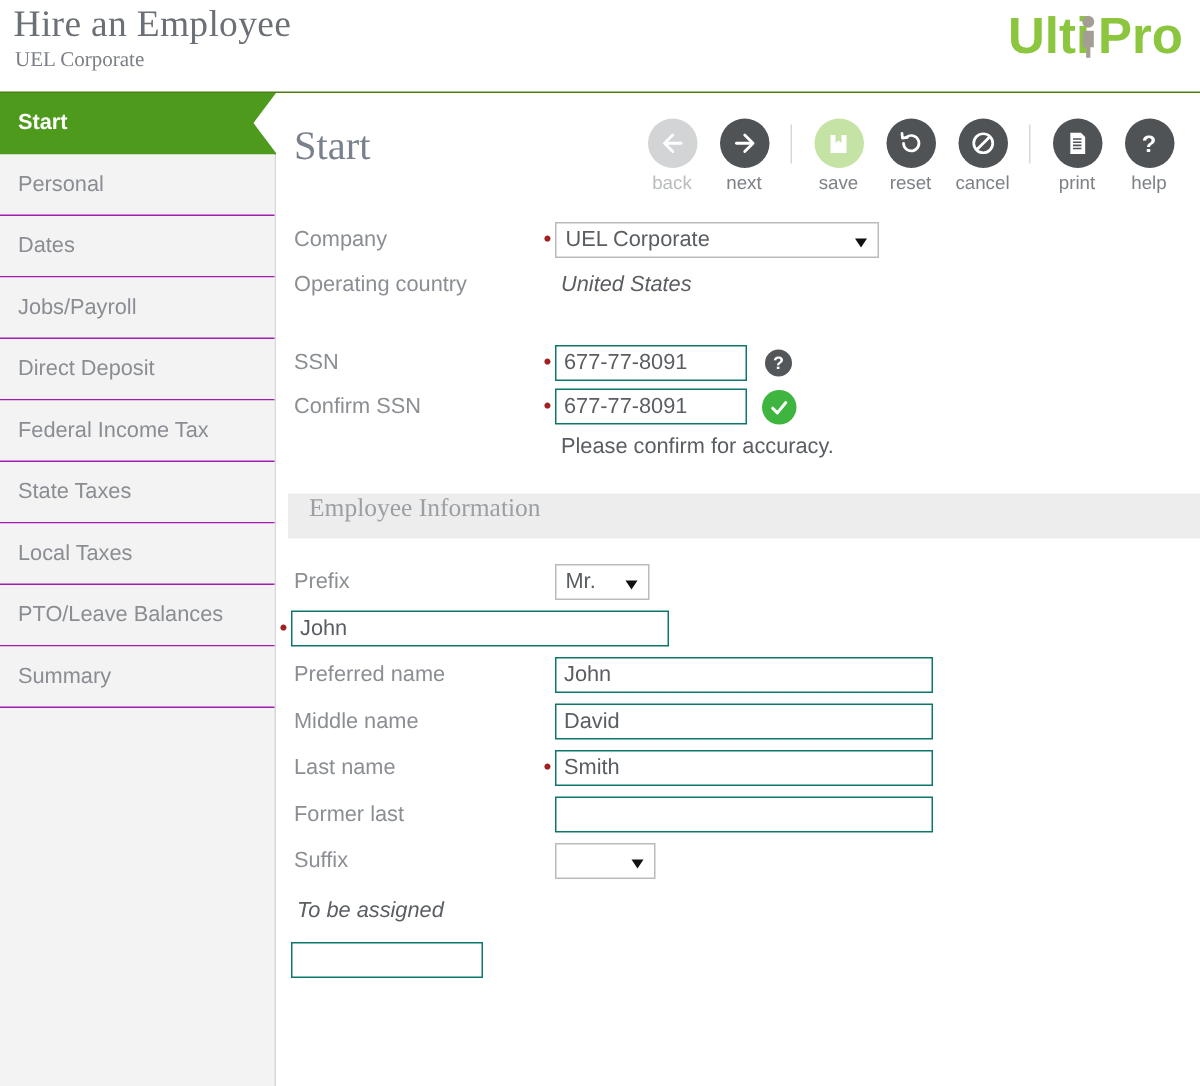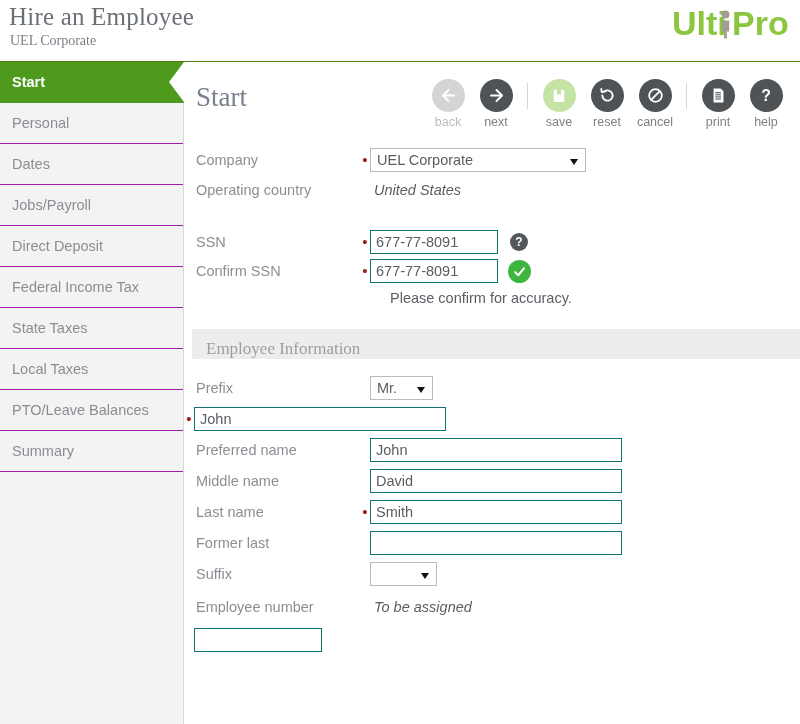--- a/index.html
+++ b/index.html
@@ -251,21 +251,21 @@
     display: flex;
     align-items: center;
     justify-content: center;
   }
   .section-band {
     margin-left: 8px;
     width: 608px;
     height: 30px;
     background: #ededed;
     display: flex;
-    align-items: flex-end;
+    align-items: flex-start;
     padding-left: 14px;
     box-sizing: border-box;
     font-family: "Liberation Serif", serif;
     font-size: 17px;
     color: #9b9ea2;
   }
 </style>
 </head>
 <body>
 
@@ -435,21 +435,21 @@
       <div class="check-icon" style="margin-left:10px;">
         <svg width="15" height="15" viewBox="0 0 24 24" fill="none" stroke="#ffffff" stroke-width="3.2" stroke-linecap="round" stroke-linejoin="round">
           <polyline points="5,13 10,18 19,7"></polyline>
         </svg>
       </div>
     </div>
 
     <div class="row" style="height:26px;">
       <div class="lbl"></div>
       <div class="req blank">•</div>
-      <div class="helper-note" style="padding-left:4px;margin-left:16px;">Please confirm for accuracy.</div>
+      <div class="helper-note" style="padding-left:4px;">Please confirm for accuracy.</div>
     </div>
 
     <div style="height:18px;"></div>
 
     <div class="section-band">
       <span>Employee Information</span>
     </div>
 
     <div style="height:13px;"></div>
 
@@ -492,21 +492,20 @@
 
     <div class="row" style="height:31px;">
       <div class="lbl">Suffix</div>
       <div class="req blank">•</div>
       <div class="sel" style="width:67px;">
         <span></span>
       </div>
     </div>
 
     <div class="row" style="height:35px;">
-      <div class="lbl">Employee number</div>
       <div class="req blank">•</div>
       <div class="static-val" style="padding-left:4px;">To be assigned</div>
     </div>
 
     <div class="row" style="height:31px;">
       <div class="req blank">•</div>
       <input type="text" style="width: 128px;" value="">
     </div>
 
   </div>

